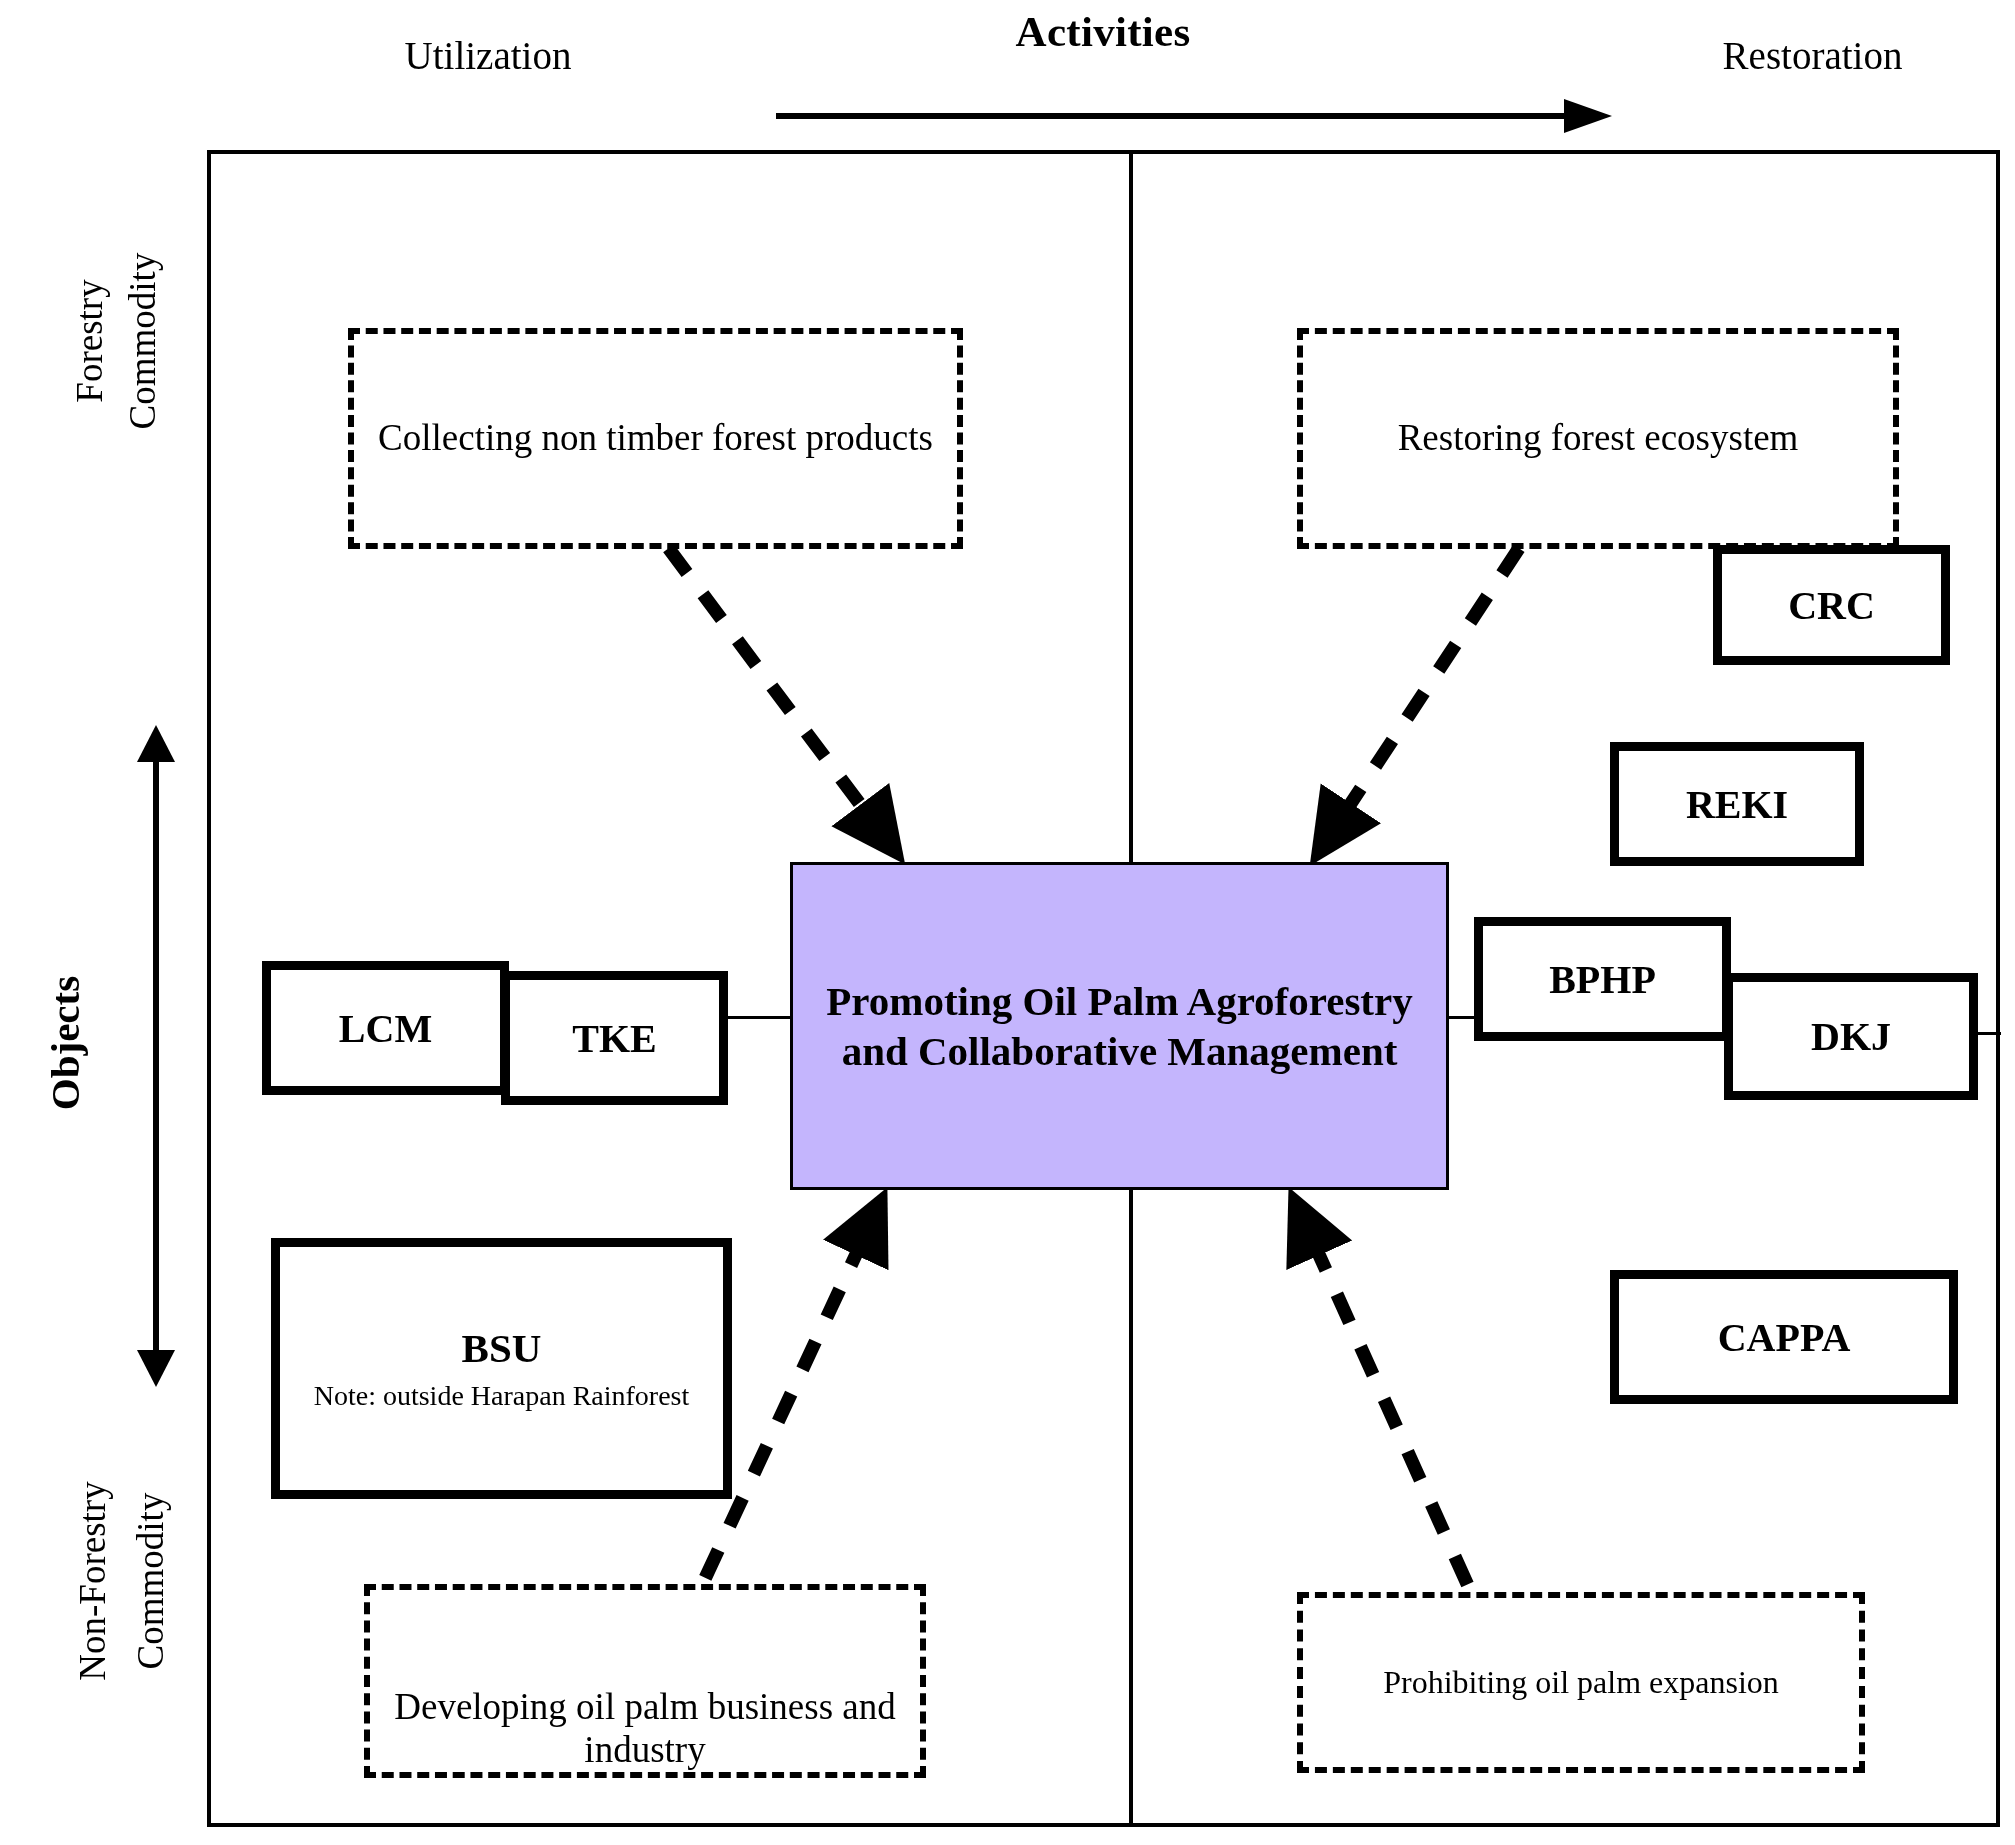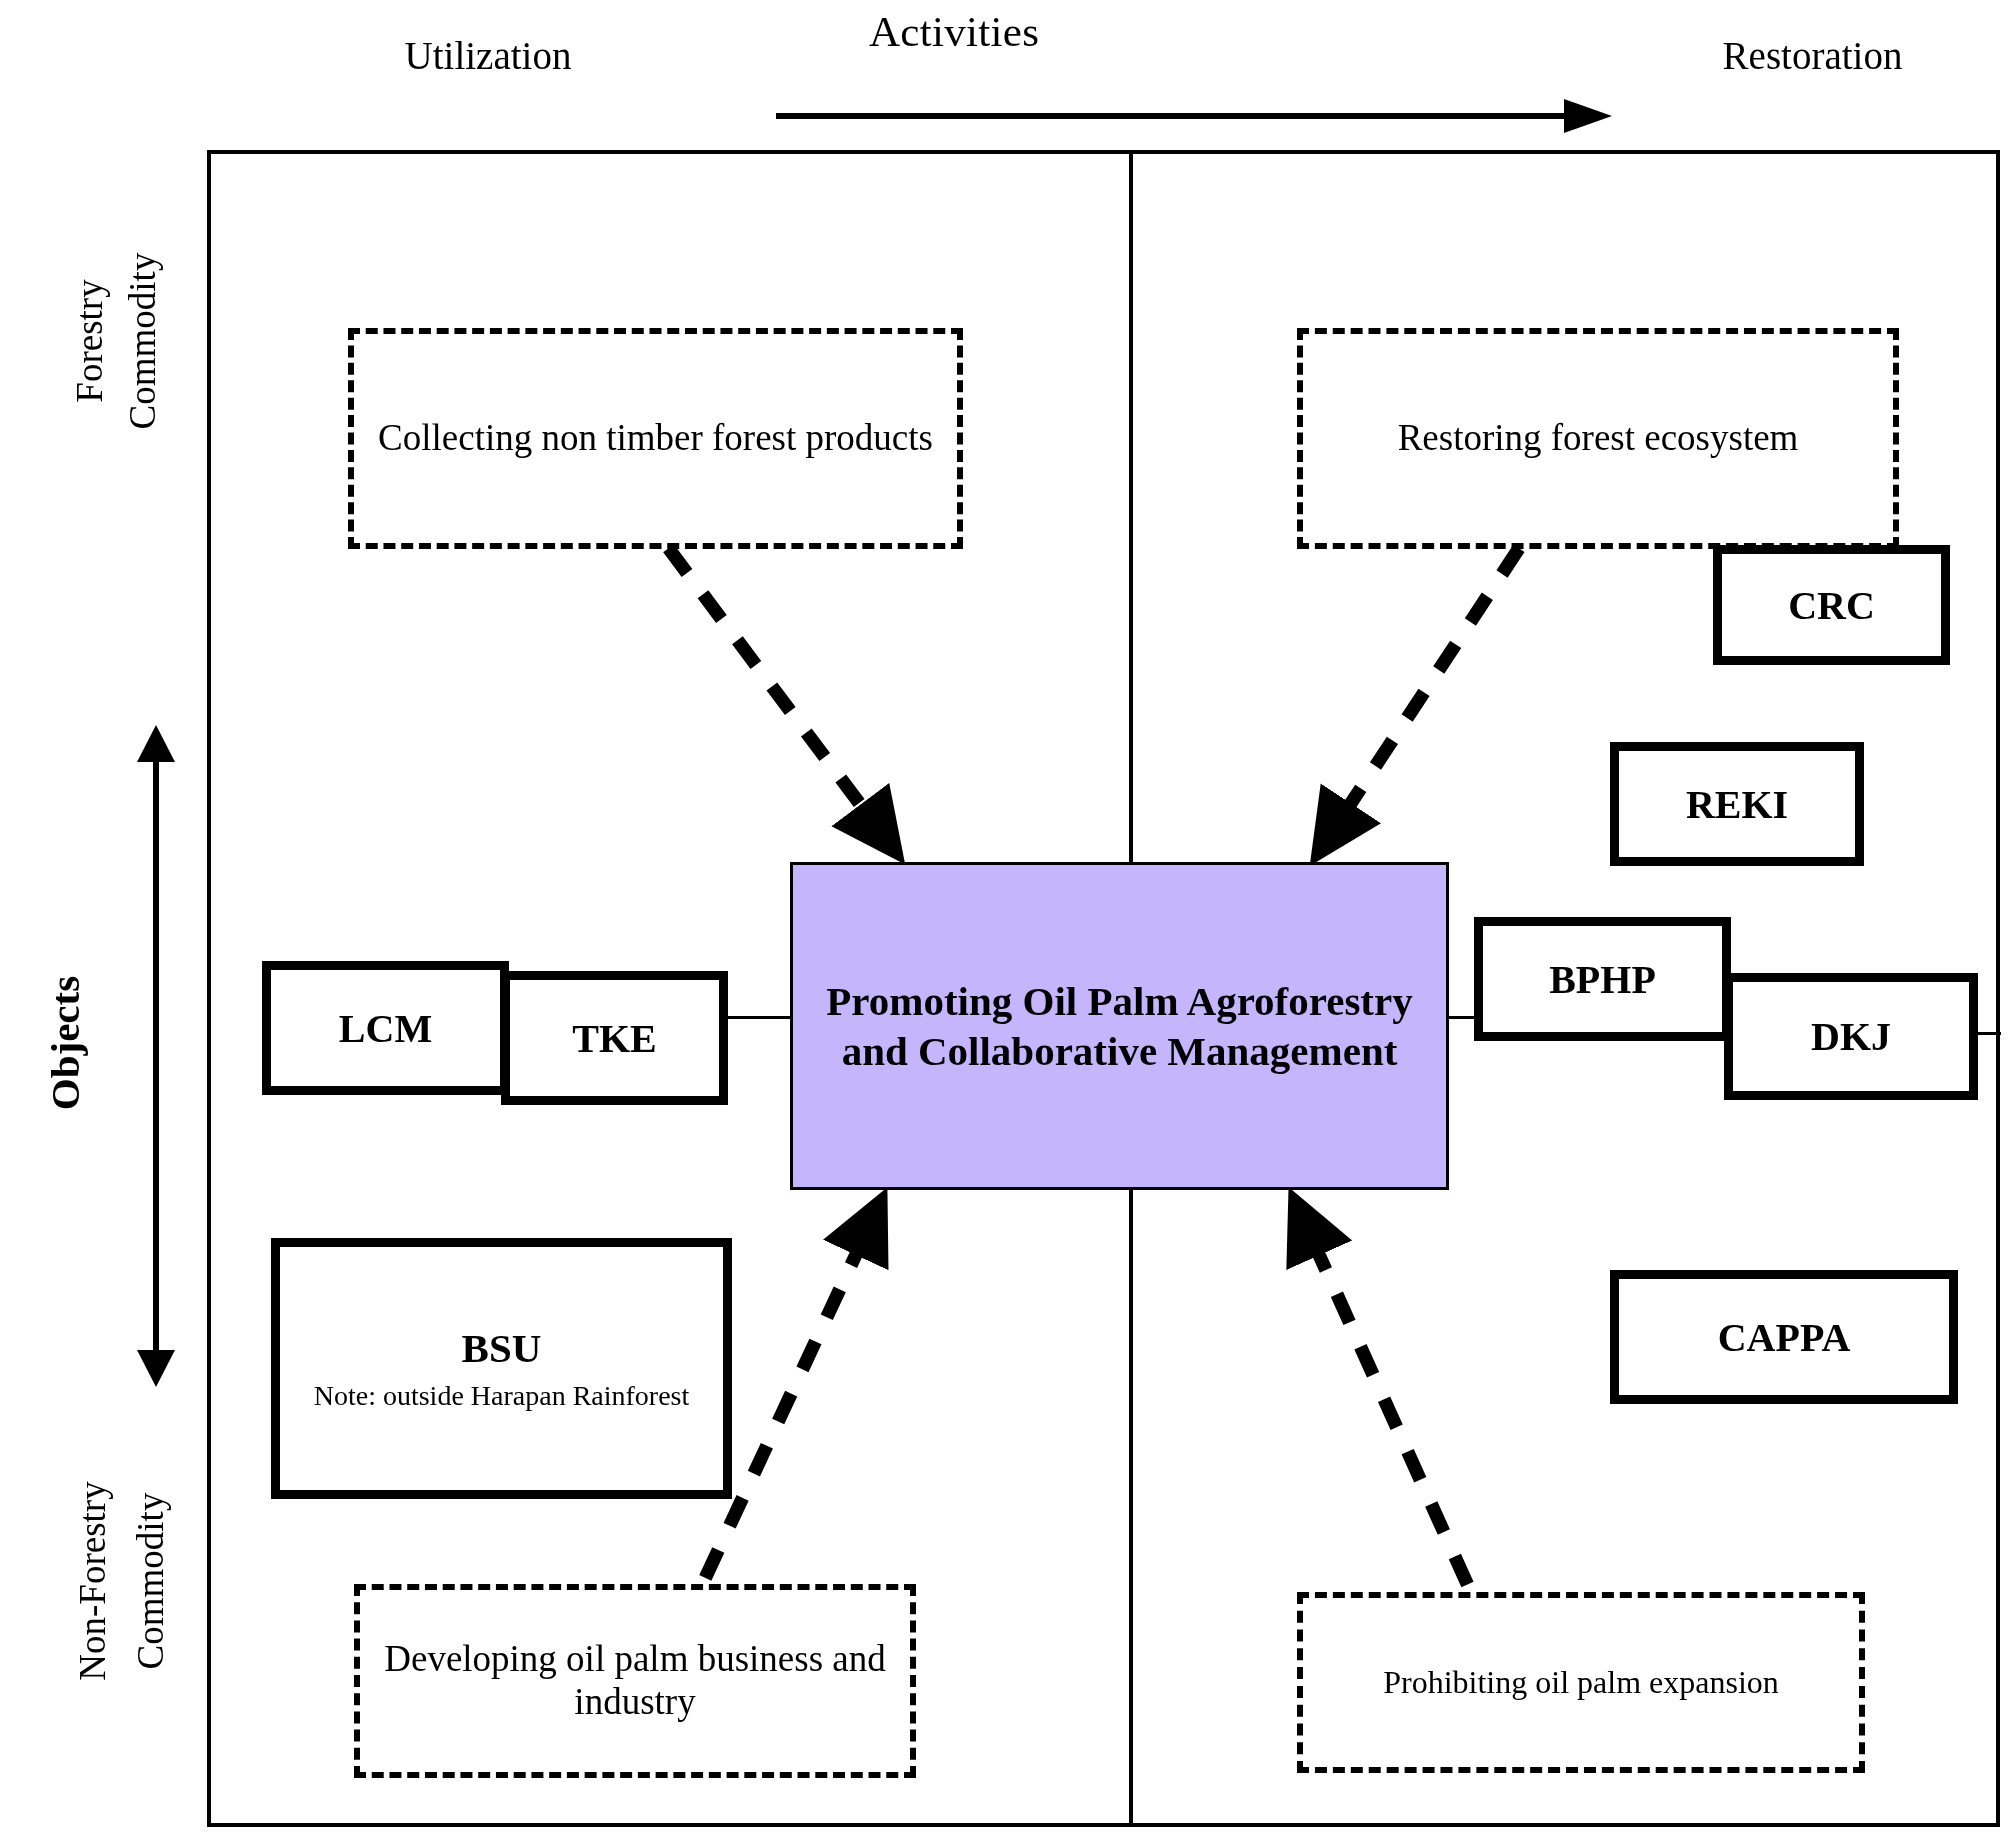--- a/index.html
+++ b/index.html
@@ -9,22 +9,22 @@
     background:#ffffff;
     font-family:"Liberation Serif", serif;
     color:#000;
     overflow:hidden;
   }
   .abs{position:absolute;}
 
   
   #activities-title{
     left:869px;top:6.7px;width:468px;
-    text-align:left;
-    font-size:43px;font-weight:normal;
+    text-align:center;
+    font-size:43px;font-weight:bold;
     letter-spacing:0.3px;
   }
   #utilization-label{
     left:314px;top:33px;width:348px;
     text-align:center;font-size:39px;
   }
   #restoration-label{
     left:1605px;top:33px;width:415px;
     text-align:center;font-size:39px;
   }
@@ -99,21 +99,21 @@
     border:6.7px dashed #000;
     box-sizing:border-box;
     background:#fff;
     display:flex;align-items:center;justify-content:center;
     text-align:center;
     font-size:37px;line-height:1.16;
     padding:0 12px;
   }
   #act-collect{left:348px;top:328px;width:615px;height:221px;}
   #act-restore{left:1297px;top:328px;width:602px;height:221px;text-align:right;}
-  #act-develop{left:354px;top:1584px;width:562px;height:194px;}
+  #act-develop{left:364px;top:1584px;width:562px;height:194px;align-items:flex-end;}
   #act-prohibit{left:1297px;top:1592px;width:568px;height:181px;}
   #act-prohibit .boxtext{font-size:32px;}
 
   
   .actor-box{
     border:9.4px solid #000;
     box-sizing:border-box;
     background:#fff;
     display:flex;flex-direction:column;
     align-items:center;justify-content:center;

